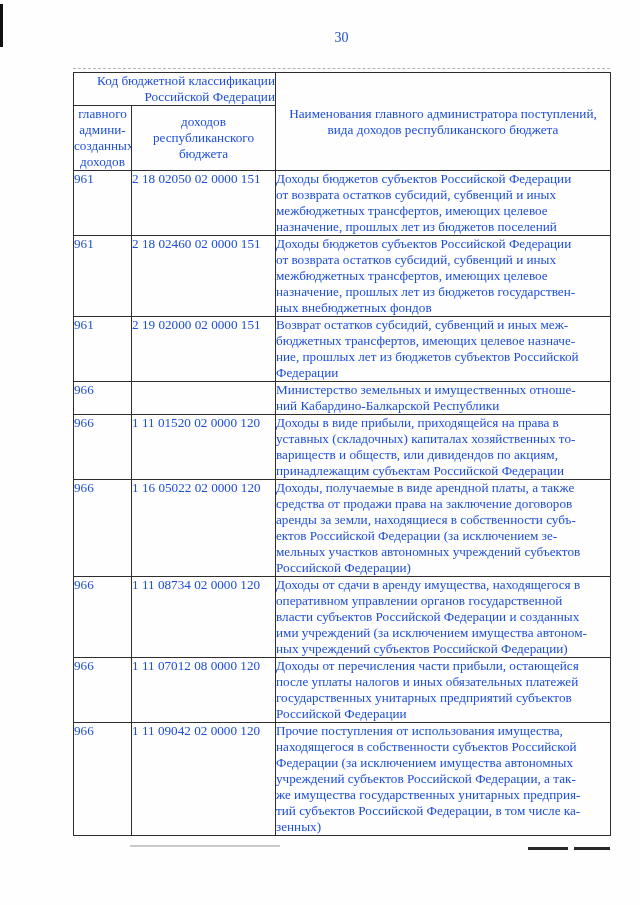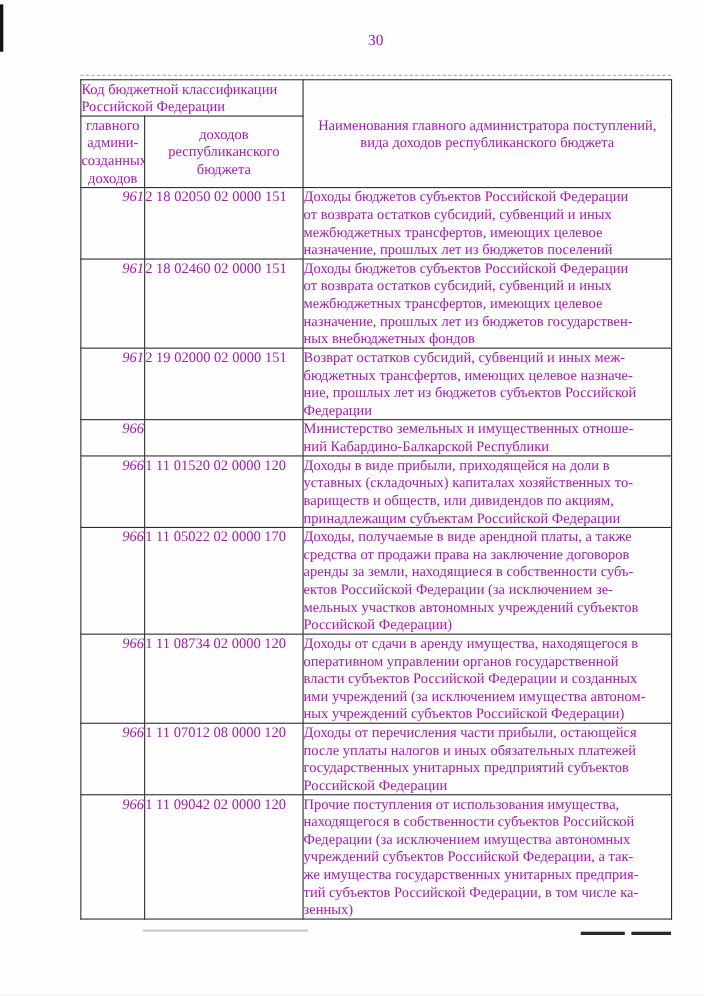--- a/index.html
+++ b/index.html
@@ -2,21 +2,21 @@
 <html><head>
 <meta charset="utf-8">
 <style>
   html, body { margin: 0; padding: 0; background: #e8e8e8; }
   .page {
     position: relative;
     width: 640px;
     height: 905px;
     background: #fefefe;
     font-family: "Liberation Serif", "DejaVu Serif", serif;
-    color: #a21caf;
+    color: #1d4ed8;
     overflow: hidden;
   }
   .scan-bar-left {
     position: absolute;
     left: 0; top: 4px;
     width: 3px; height: 43px;
     background: #111;
   }
   .page-number {
     position: absolute;
@@ -48,26 +48,25 @@
   .doc-table col.c2 { width: 144px; }
   .doc-table col.c3 { width: 335px; }
   .doc-table th, .doc-table td {
     border: 1px solid #2e2e2e;
     padding: 0;
     font-weight: normal;
     vertical-align: top;
     overflow: hidden;
   }
   .doc-table th { vertical-align: middle; }
-  .hdr-group { text-align: left; padding: 1px 2px; white-space: pre-line; }
+  .hdr-group { text-align: right; padding: 1px 2px; white-space: pre-line; }
   .hdr-sub   { text-align: center; padding: 3px 2px; white-space: pre-line; }
   .cell-admin {
-    text-align: right;
+    text-align: left;
     padding-top: 0;
-    font-style: italic;
   }
   .cell-code {
     padding-left: 5px;
     padding-right: 2px;
     white-space: nowrap;
     font-family: Liberation Serif, serif;
   }
   .cell-name {
     padding-left: 6px;
     padding-right: 2px;
@@ -148,29 +147,29 @@
     <tr>
       <td class="cell-admin">966</td>
       <td class="cell-code"></td>
       <td class="cell-name">Министерство земельных и имущественных отноше-
 ний Кабардино-Балкарской Республики</td>
     </tr>
 
     <tr>
       <td class="cell-admin">966</td>
       <td class="cell-code">1 11 01520 02 0000 120</td>
-      <td class="cell-name">Доходы в виде прибыли, приходящейся на доли в
+      <td class="cell-name">Доходы в виде прибыли, приходящейся на права в
 уставных (складочных) капиталах хозяйственных то-
 вариществ и обществ, или дивидендов по акциям,
 принадлежащим субъектам Российской Федерации</td>
     </tr>
 
     <tr>
       <td class="cell-admin">966</td>
-      <td class="cell-code">1 11 05022 02 0000 170</td>
+      <td class="cell-code">1 16 05022 02 0000 120</td>
       <td class="cell-name">Доходы, получаемые в виде арендной платы, а также
 средства от продажи права на заключение договоров
 аренды за земли, находящиеся в собственности субъ-
 ектов Российской Федерации (за исключением зе-
 мельных участков автономных учреждений субъектов
 Российской Федерации)</td>
     </tr>
 
     <tr>
       <td class="cell-admin">966</td>

